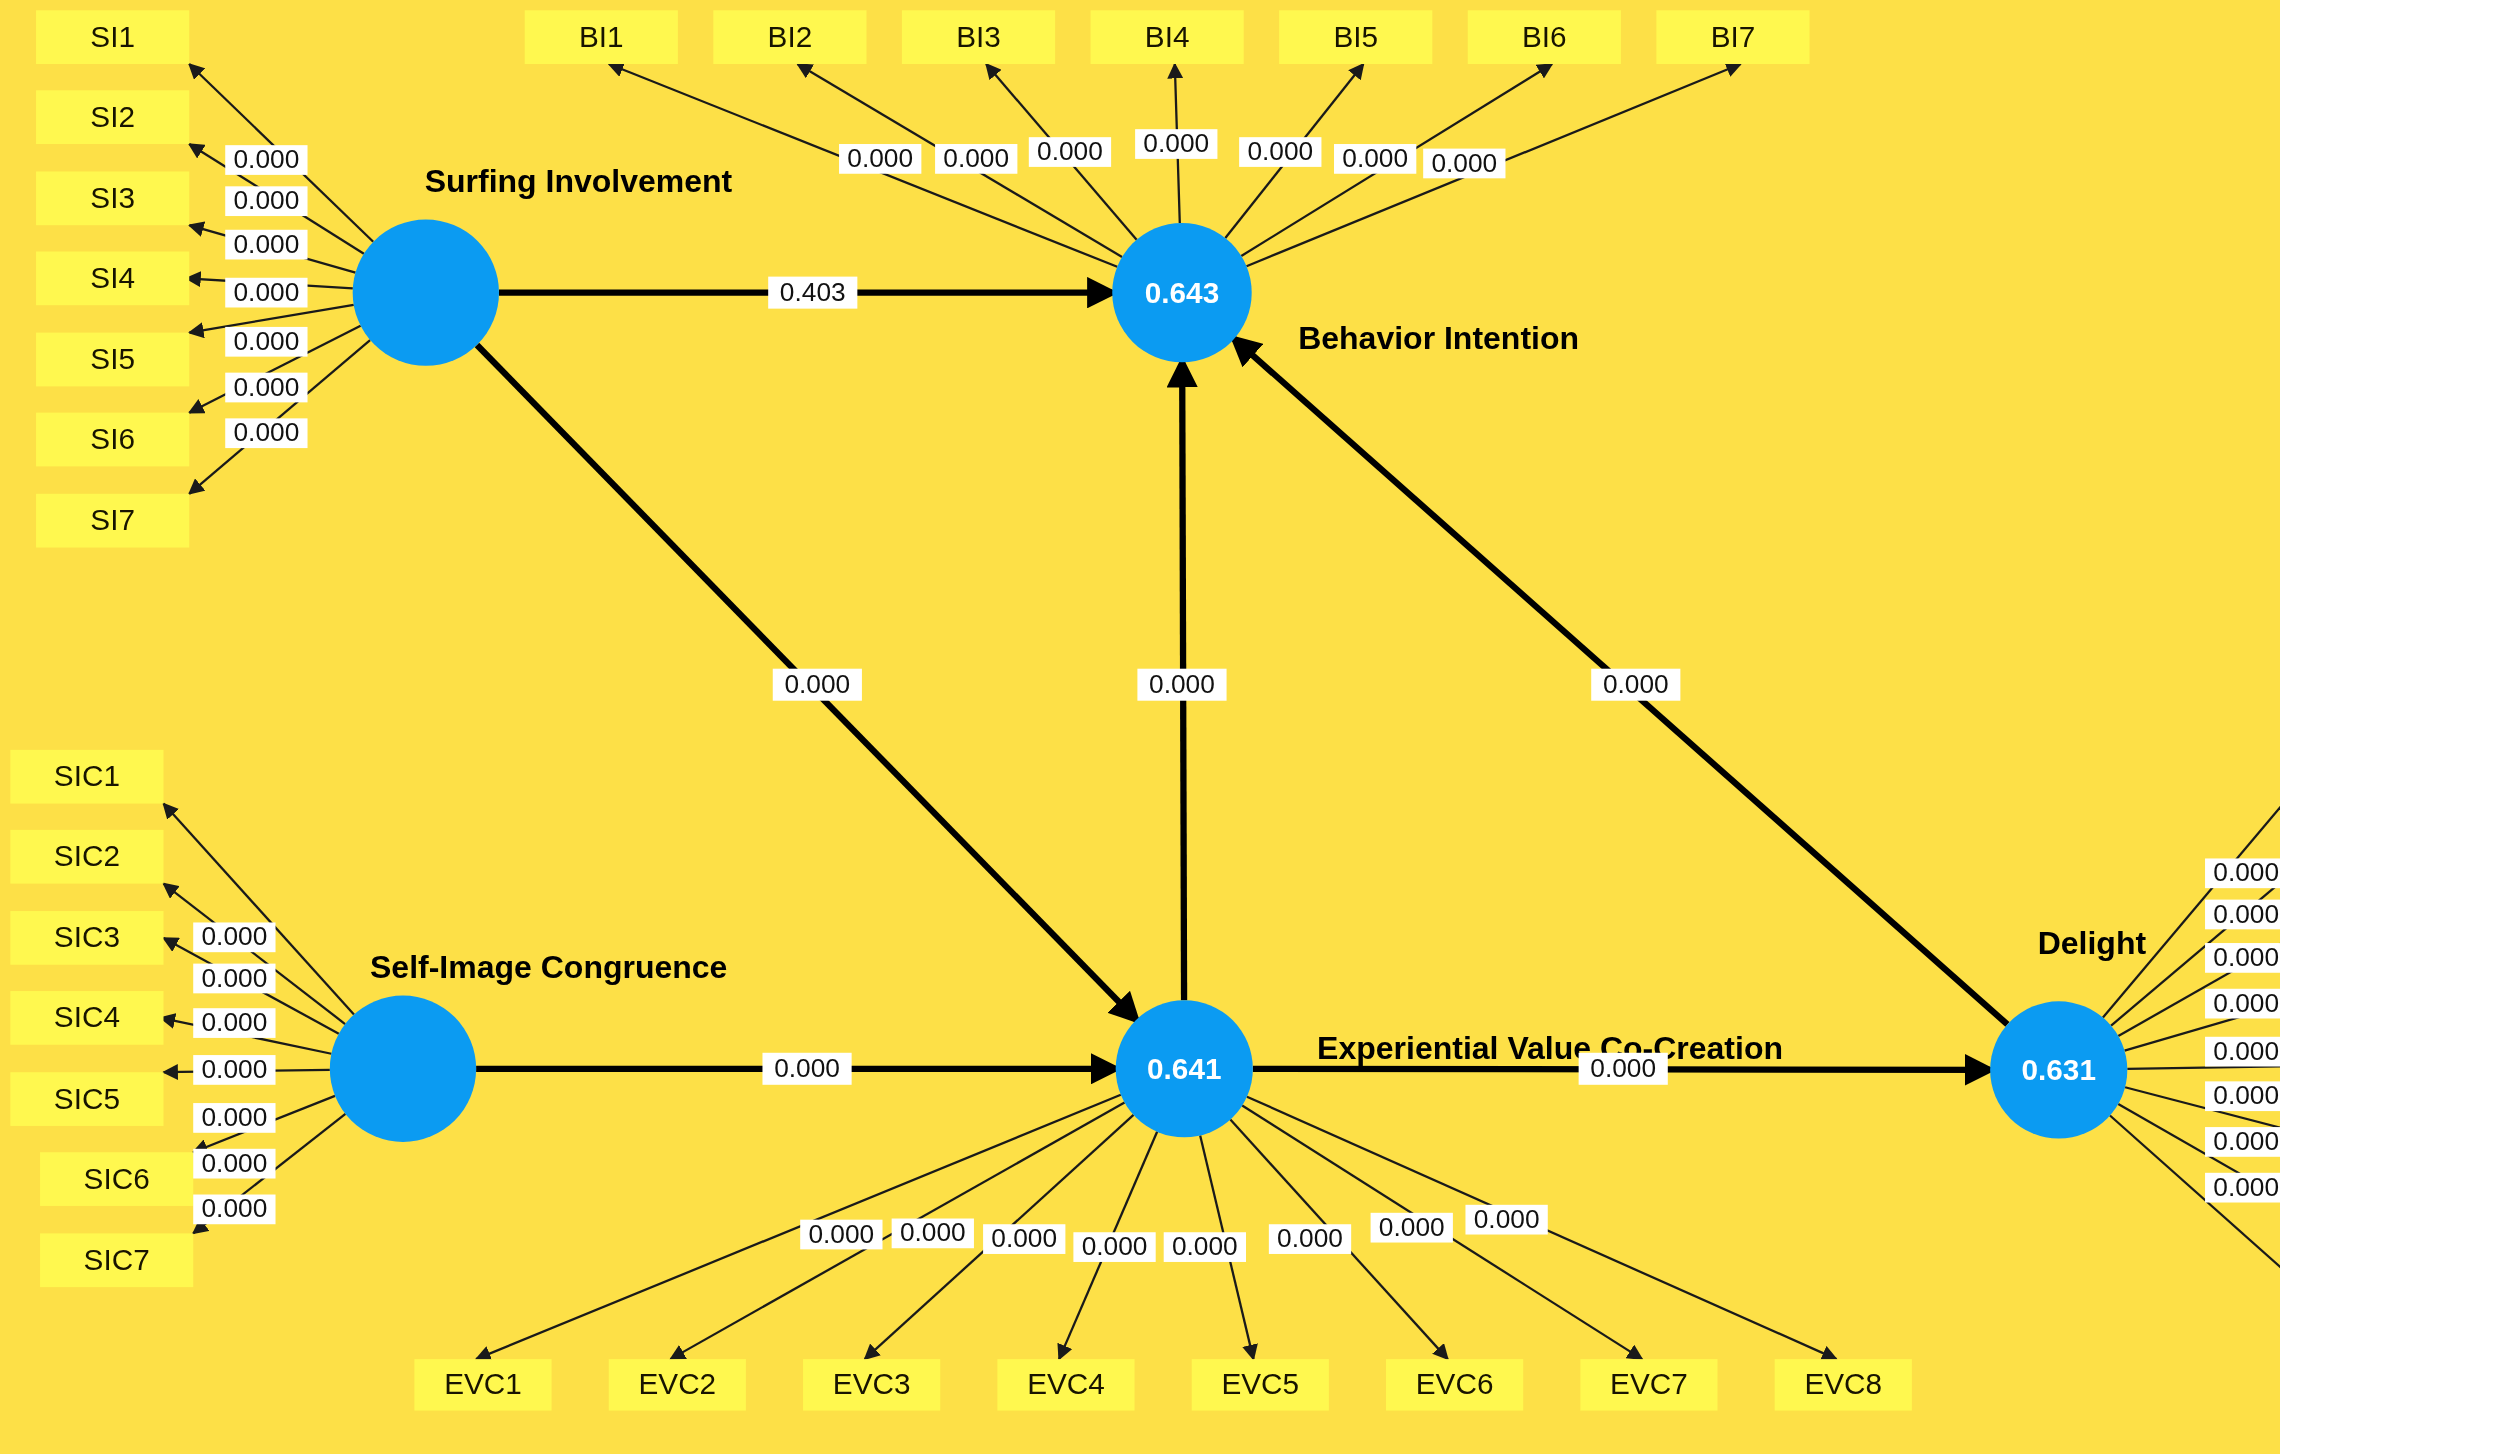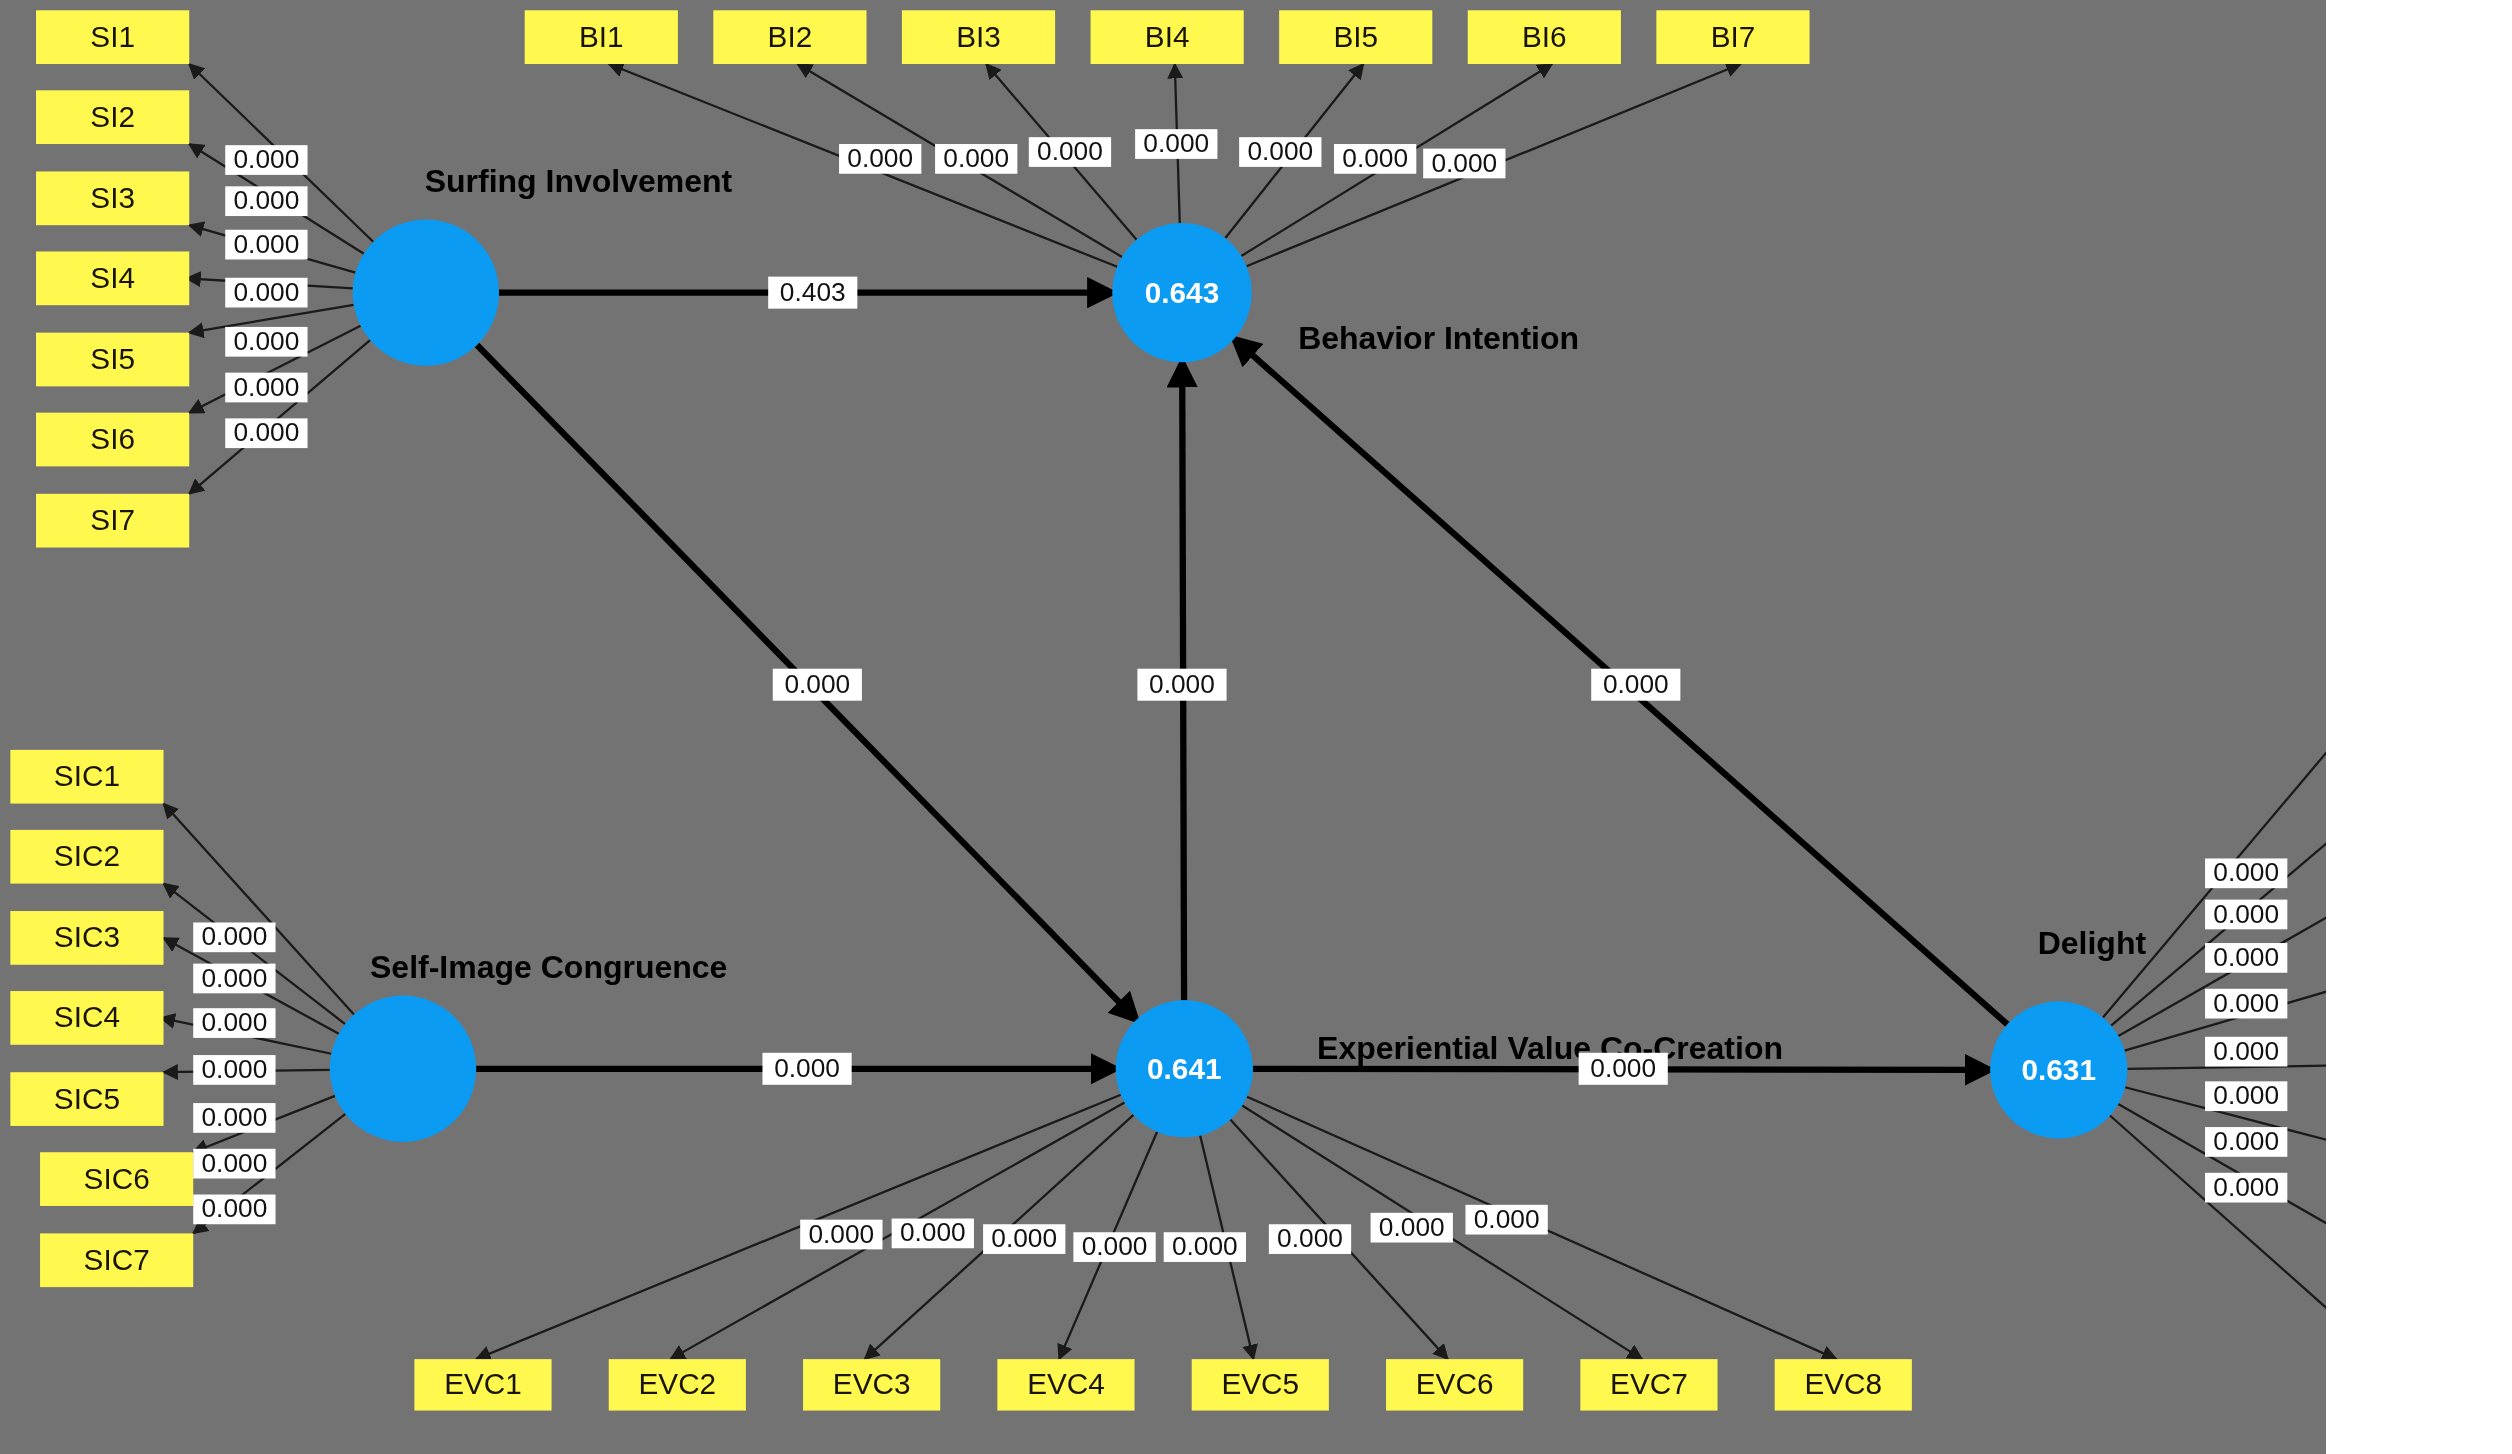--- a/index.html
+++ b/index.html
@@ -4,24 +4,23 @@
 <style>
   html, body {
     margin: 0;
     padding: 0;
     background: #ffffff;
   }
   #stage {
     position: relative;
     width: 2280px;
     height: 1454px;
-    background: #737373;
+    background: #fde047;
     overflow: hidden;
     font-family: "Liberation Sans", sans-serif;
-    padding-left: 46px;
   }
   svg.diagram {
     position: absolute;
     left: 0; top: 0;
     width: 2512px;
     height: 1454px;
     display: block;
   }
   .ind-rect {
     fill: #FFF84F;

